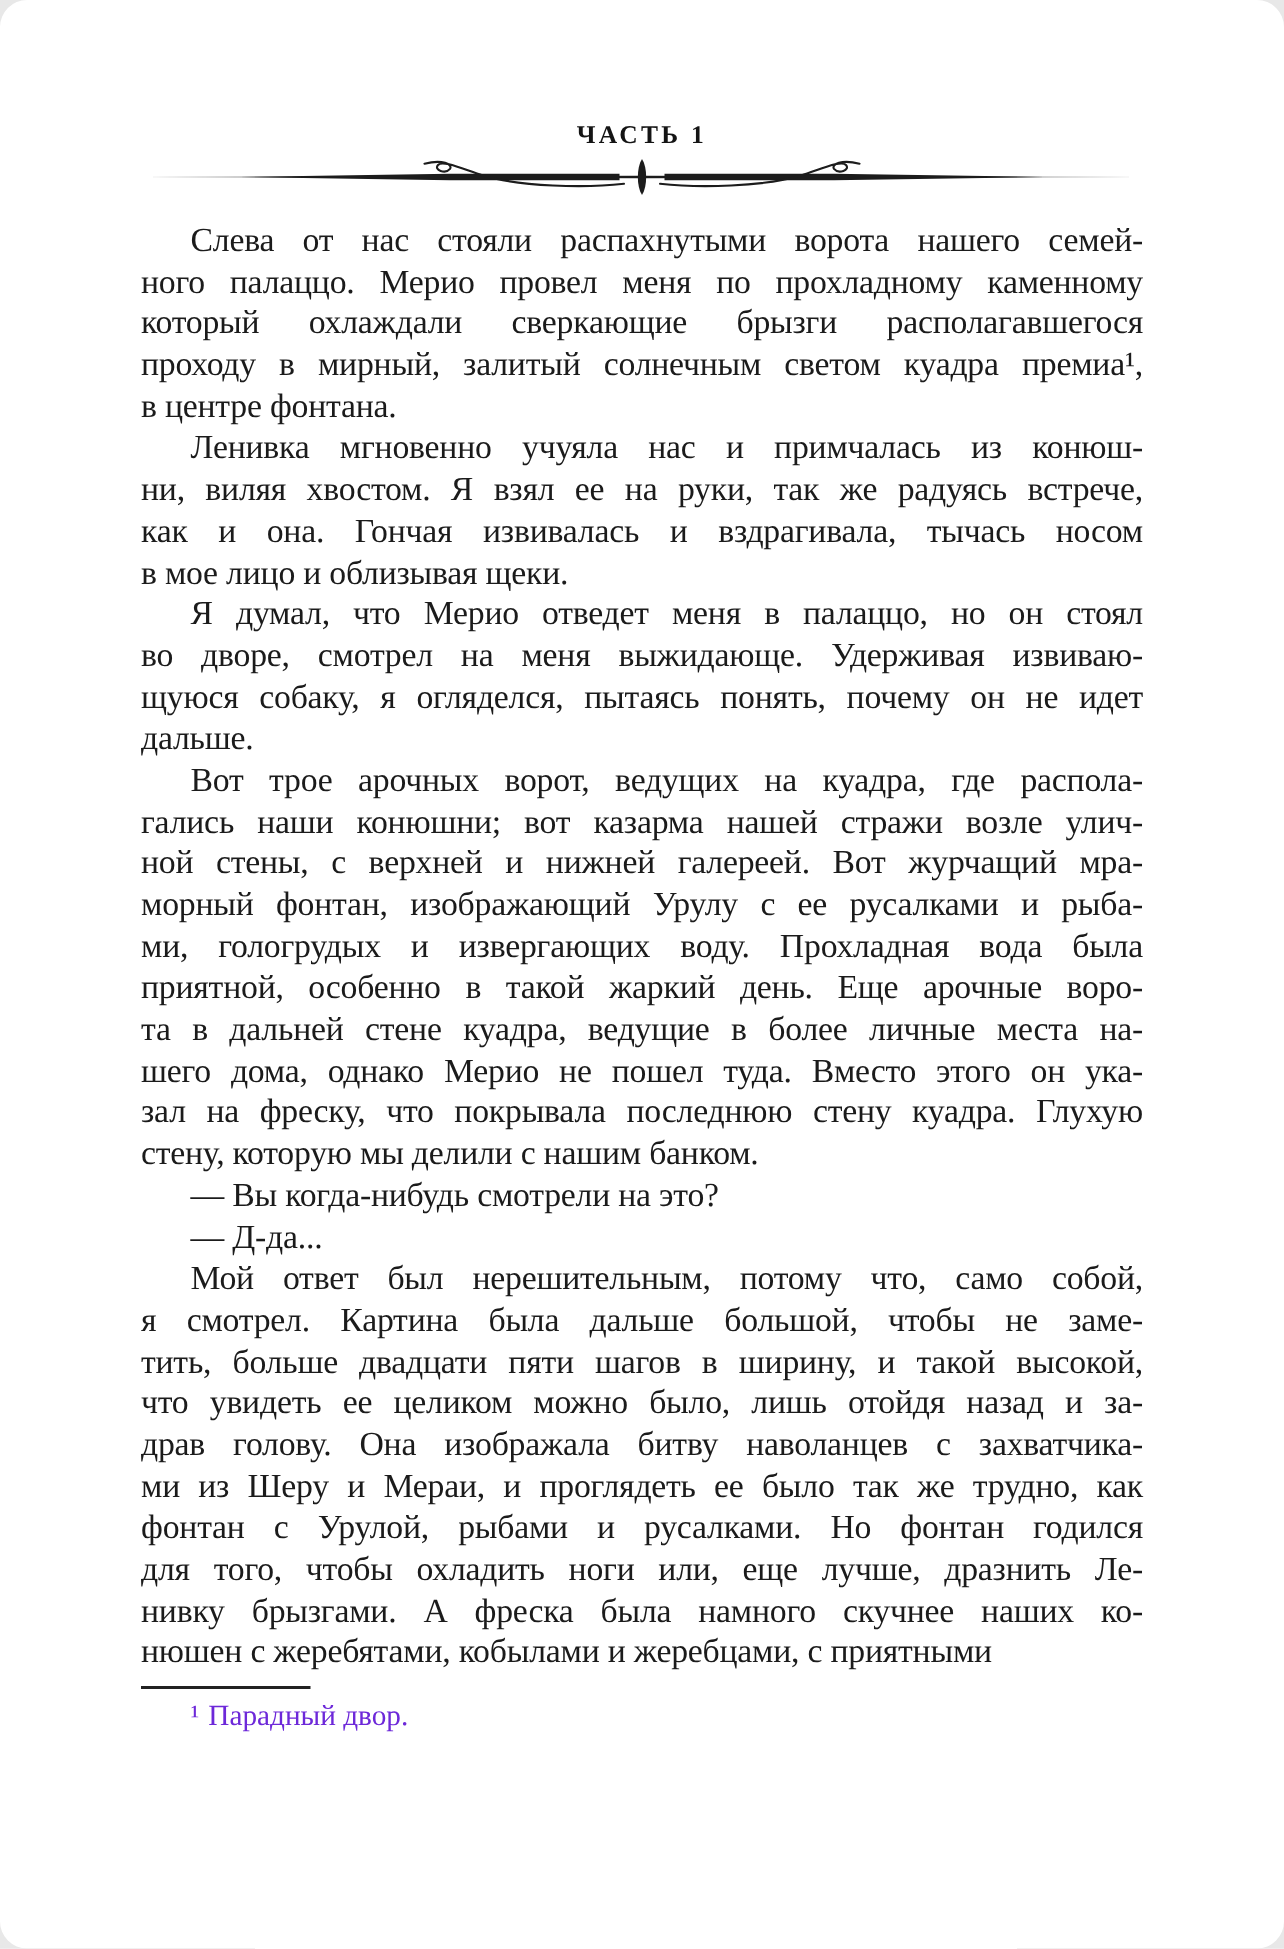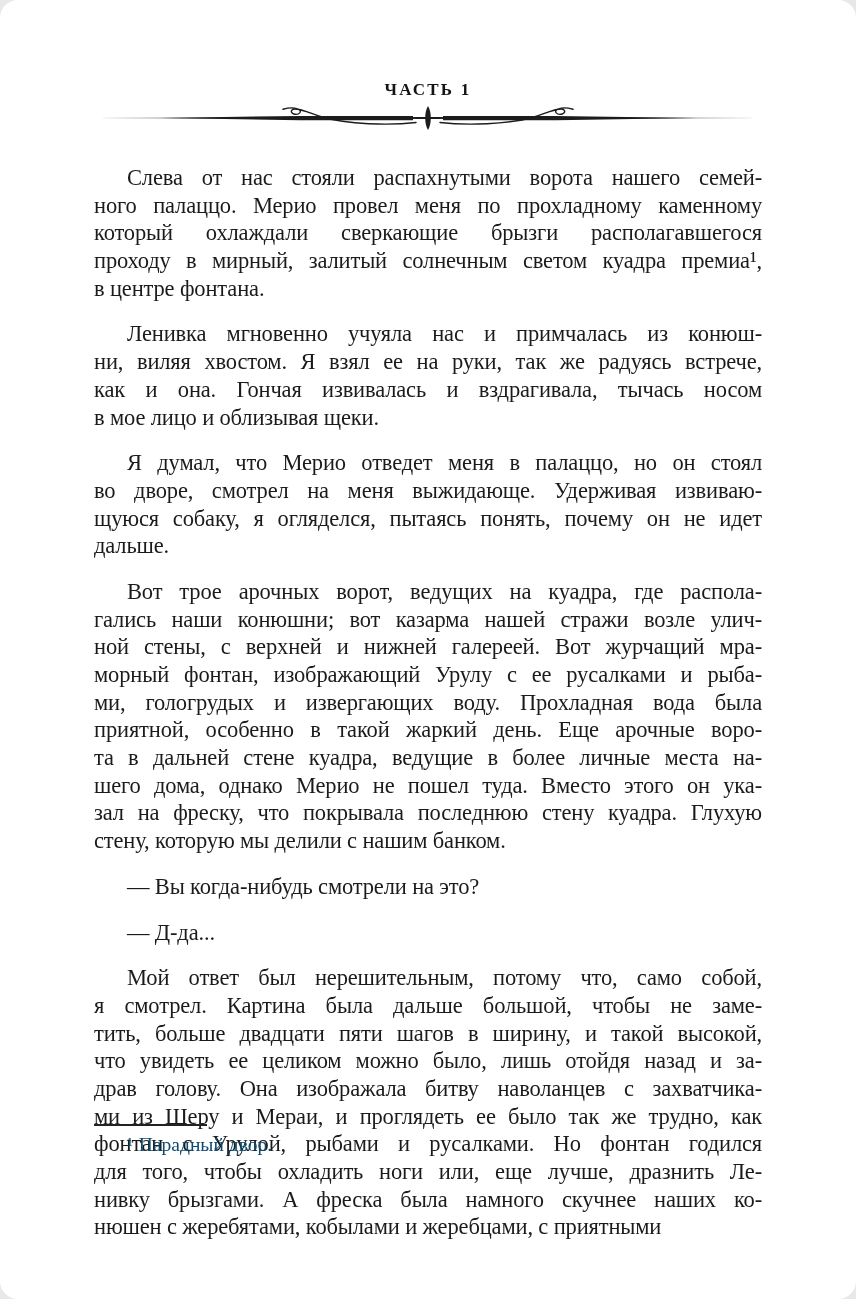--- a/index.html
+++ b/index.html
@@ -43,39 +43,39 @@
   }
   .paragraph { margin: 0; }
   .line {
     text-align: justify;
     text-align-last: justify;
     height: 27.7px;
     overflow: visible;
     white-space: normal;
     letter-spacing: -0.15px;
   }
-  .line.first { text-indent: 33px; margin-top: 18px; }
+  .line.first { text-indent: 33px; }
   .line.last  { text-align-last: left; }
   .footnote-rule {
     position: absolute;
     top: 1124px;
     left: 94px;
     width: 113px;
     height: 0;
     border-top: 2px solid #222222;
   }
   .footnote {
     position: absolute;
     top: 1133px;
     left: 94px;
     width: 668px;
     font-size: 19.5px;
     line-height: 24px;
     text-indent: 33px;
-    color: #0c4a6e;
+    color: #6d28d9;
   }
   .fn-marker { margin-right: 6px; }
   .page-number {
     position: absolute;
     top: 1172px;
     left: 94px;
     width: 668px;
     text-align: center;
     font-size: 23px;
     color: #1b1b1b;

